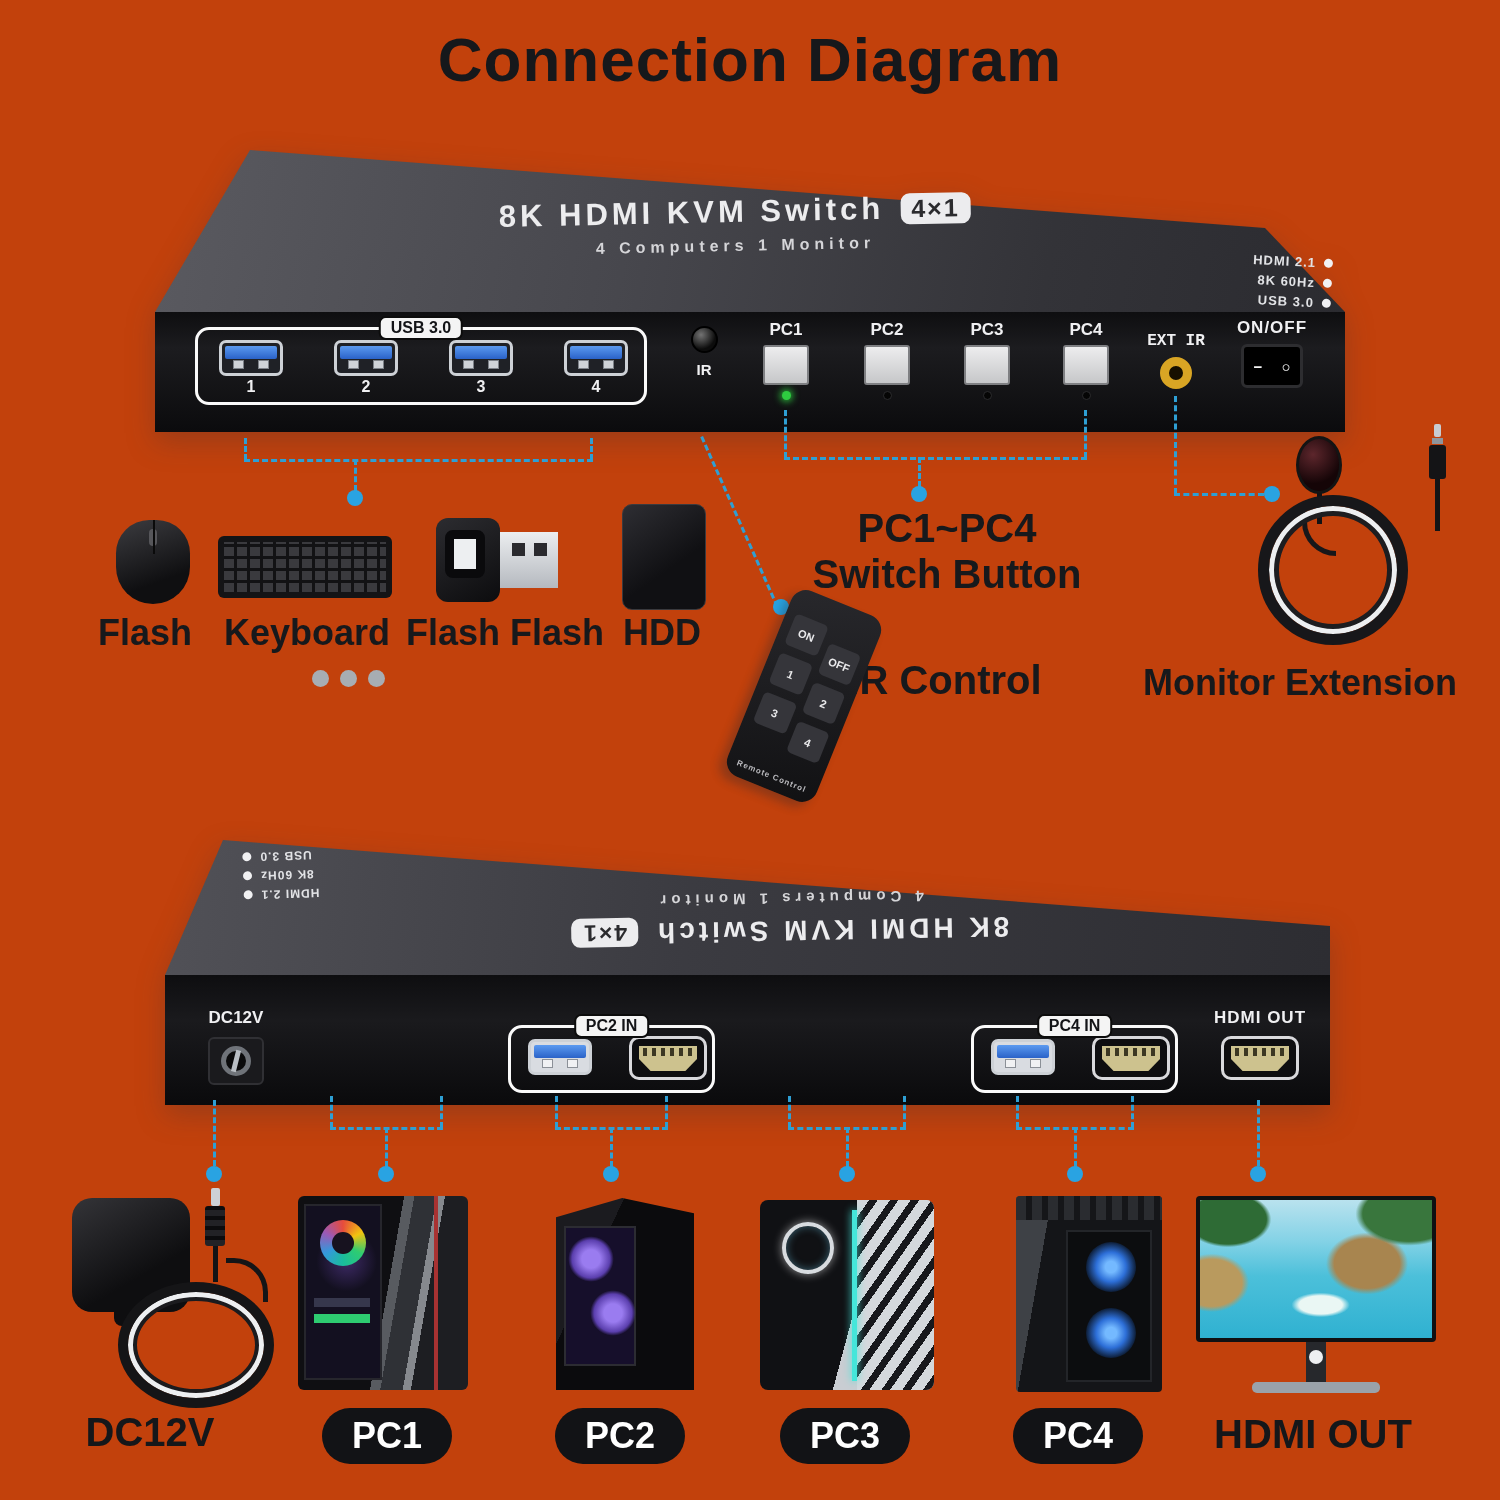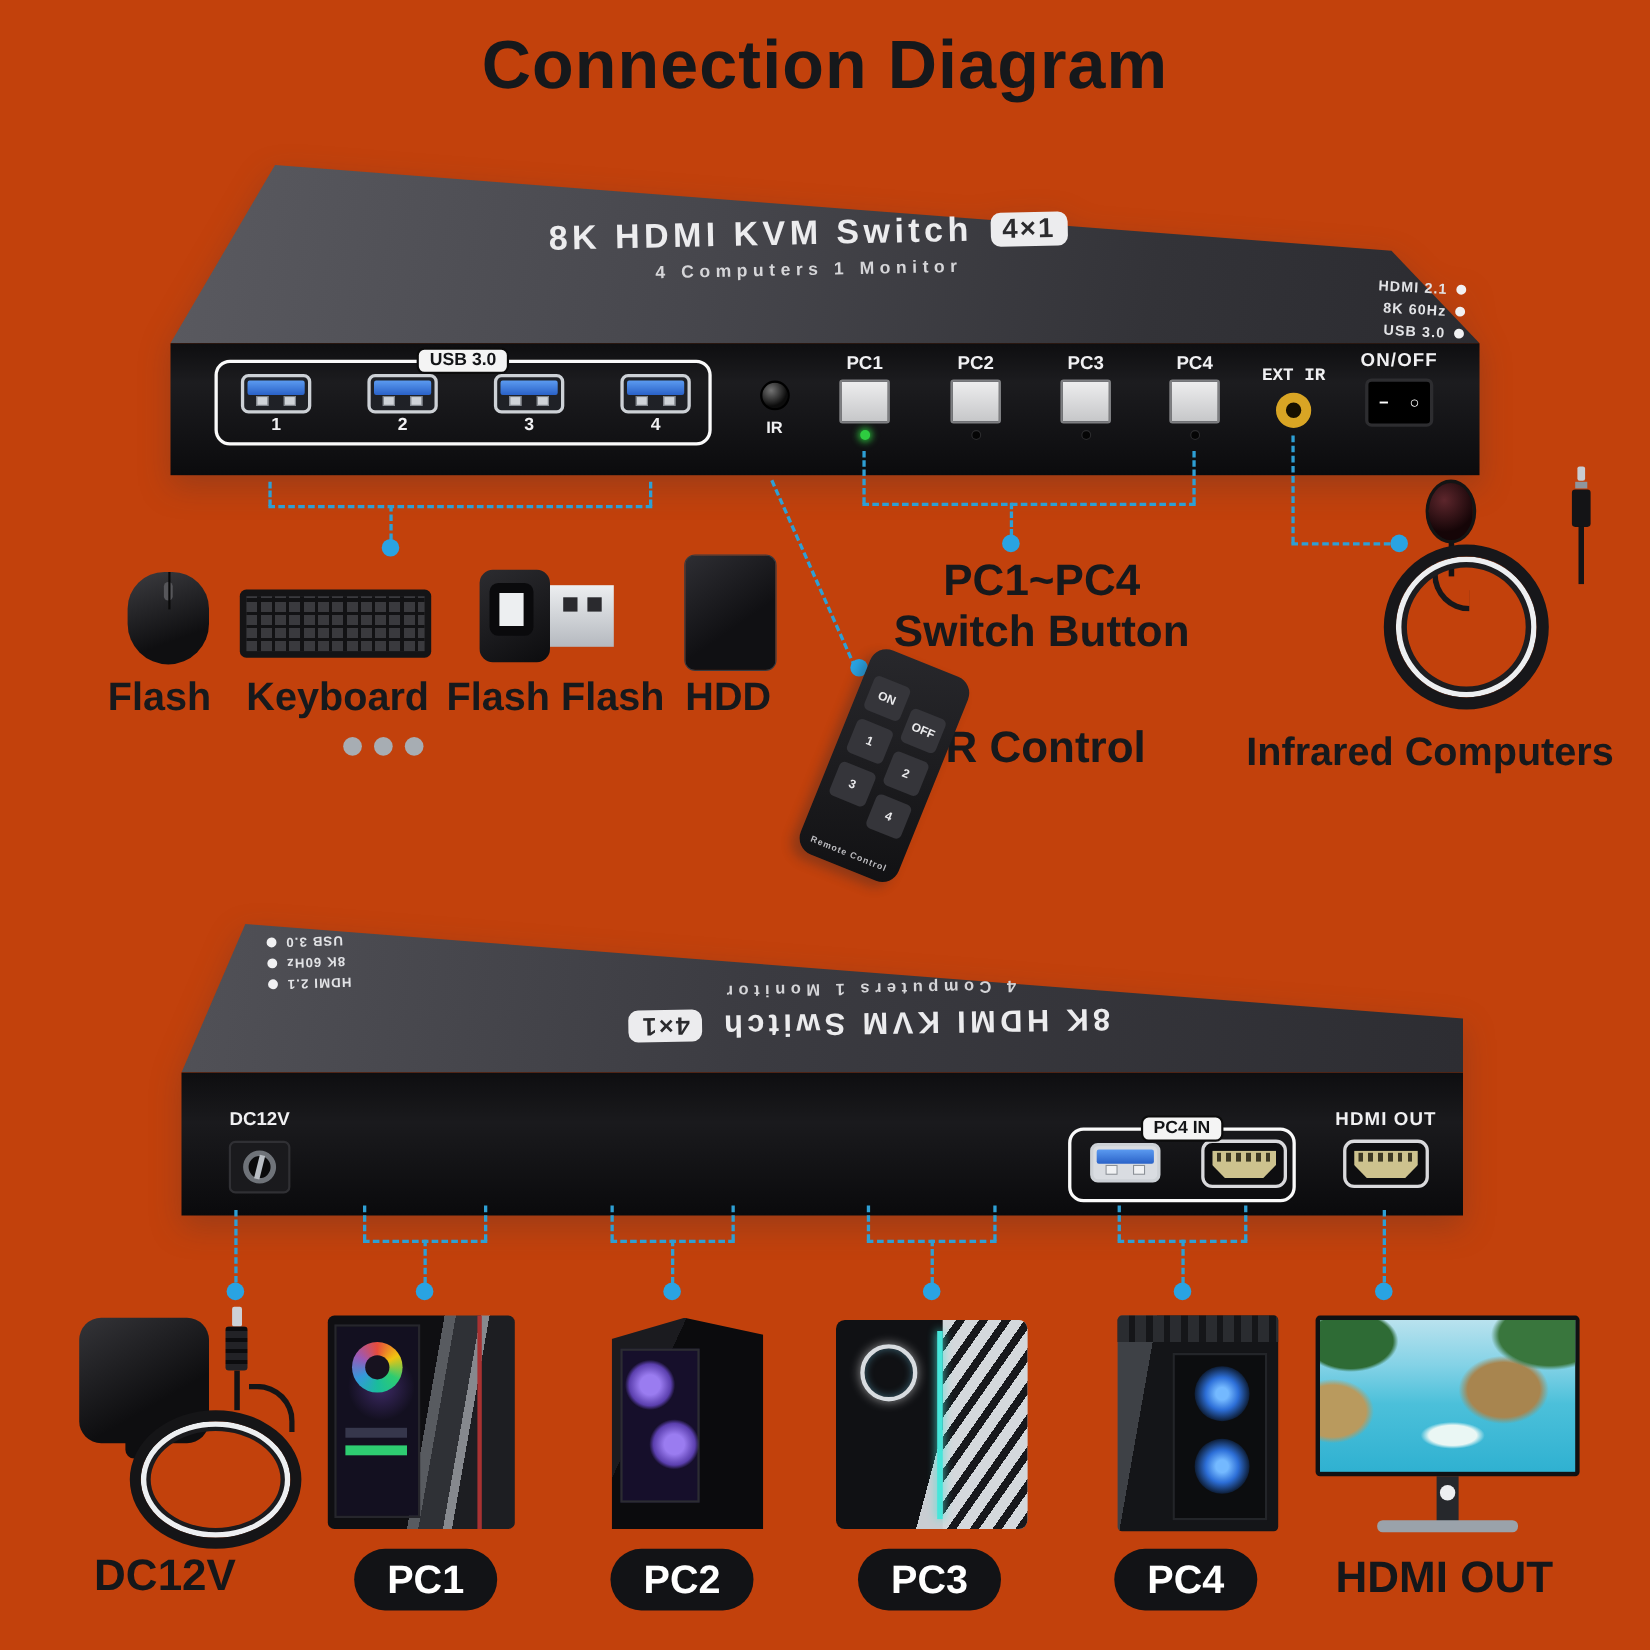--- a/index.html
+++ b/index.html
@@ -200,21 +200,21 @@
       <div class="abs" style="left:366px;top:10px;">
           <div class="usb3">
             <div class="tng"></div>
             <div class="pd l"></div>
             <div class="pd r"></div>
           </div>
           <div class="panel-label" style="font-size:16px;margin-top:2px;">4</div>
         </div>
     </div>
 
-    <div class="abs" style="left:527px;top:196px;width:44px;">
+    <div class="abs" style="left:527px;top:176px;width:44px;">
       <div class="ir-recv"></div>
       <div class="panel-label" style="font-size:15px;margin-top:8px;">IR</div>
     </div>
 
     <div class="abs" style="left:607px;top:170px;width:48px;text-align:center;">
       <div class="panel-label" style="font-size:17px;">PC1</div>
       <div class="pcbtn"></div>
         <div class="led on"></div>
     </div>
     <div class="abs" style="left:708px;top:170px;width:48px;text-align:center;">
@@ -282,21 +282,21 @@
   <span class="abs ctr periph-label" style="left:662px;top:612px;">HDD</span>
   <div class="abs edots">
       <i></i>
       <i></i>
       <i></i>
     </div>
 
   <span class="abs ctr callout cal-40" style="left:947px;top:506px;">PC1~PC4</span>
   <span class="abs ctr callout cal-40" style="left:947px;top:552px;">Switch Button</span>
   <span class="abs ctr callout cal-40" style="left:945px;top:658px;">IR Control</span>
-  <span class="abs ctr callout cal-36" style="left:1300px;top:662px;">Infrared Computers</span>
+  <span class="abs ctr callout cal-36" style="left:1300px;top:662px;">Monitor Extension</span>
 
   <div class="abs remote">
     <div class="remote-cols">
       <div class="rcol">
         <div class="rb">ON</div>
         <div class="rb">1</div>
         <div class="rb">3</div>
       </div>
       <div class="rcol r">
         <div class="rb">OFF</div>
@@ -346,20 +346,36 @@
     </div>
 
     <div class="abs" style="left:25px;top:168px;width:92px;text-align:center;">
       <div class="panel-label" style="font-size:17px;">DC12V</div>
       <div class="dcjack" style="margin:9px auto 0;">
           <div class="ring"></div>
           <div class="pin"></div>
         </div>
     </div>
 
+    <div class="pgroup" style="left:343px;top:185px;width:207px;height:68px;">
+      <div class="chip" style="top:-14px;">PC2 IN</div>
+      <div class="abs" style="left:17px;top:11px;">
+          <div class="usb3 lite">
+            <div class="tng"></div>
+            <div class="pd l"></div>
+            <div class="pd r"></div>
+          </div>
+        </div>
+      <div class="abs" style="left:118px;top:8px;">
+          <div class="hdmi">
+            <div class="inner"></div>
+            <div class="pins"></div>
+          </div>
+        </div>
+    </div>
     <div class="pgroup" style="left:806px;top:185px;width:207px;height:68px;">
       <div class="chip" style="top:-14px;">PC4 IN</div>
       <div class="abs" style="left:17px;top:11px;">
           <div class="usb3 lite">
             <div class="tng"></div>
             <div class="pd l"></div>
             <div class="pd r"></div>
           </div>
         </div>
       <div class="abs" style="left:118px;top:8px;">

